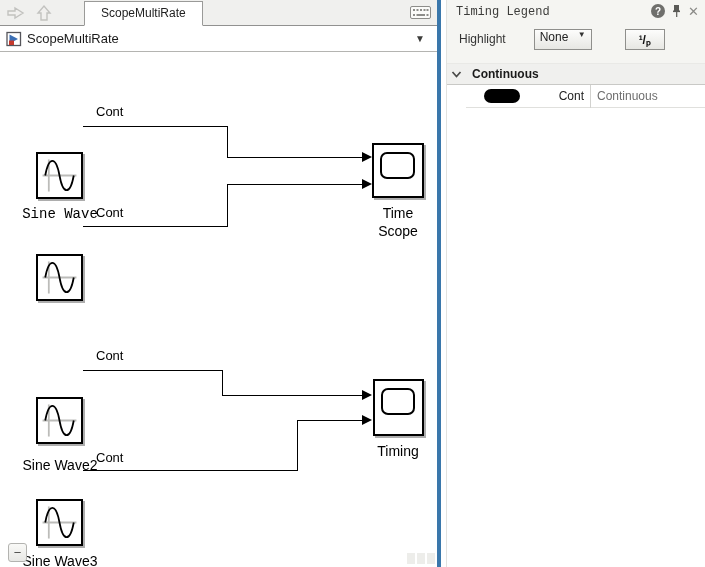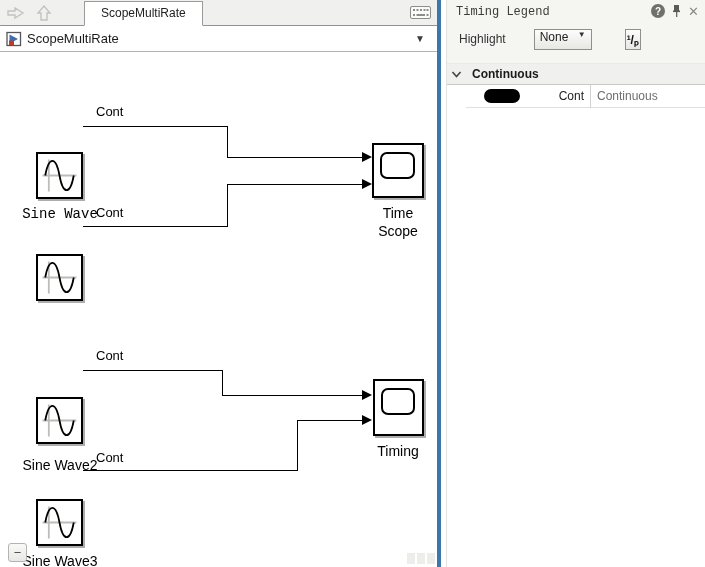--- a/index.html
+++ b/index.html
@@ -51,21 +51,21 @@
                display:flex; align-items:center; justify-content:center; margin-right:7px; }
   .pin-icon { margin-right:7px; display:flex; align-items:center; }
   .close-icon { font-size:13px; color:#8a8a87; line-height:1; }
 
   .highlight-row { height:34px; background:#f5f5f2; display:flex; align-items:center; padding-left:12px;gap:20px; }
   .highlight-label { font-size:12px; color:#333; margin-right:8px; }
   .dropdown { width:58px; height:21px; border:1px solid #8f8f8c; background:linear-gradient(#fdfdfc,#e7e7e3);
               display:flex; align-items:flex-start; padding:0 5px; font-size:12px; color:#222; }
   .dropdown .dd-value { flex:1; }
   .dropdown .dd-caret { font-size:8px; color:#333; }
-  .rate-btn { width:16px; height:21px; margin-left:13px; border:1px solid #8f8f8c; background:linear-gradient(#fdfdfc,#e7e7e3);
+  .rate-btn { width:40px; height:21px; margin-left:13px; border:1px solid #8f8f8c; background:linear-gradient(#fdfdfc,#e7e7e3);
               font-size:12px; font-weight:bold; color:#111; display:flex; align-items:center; justify-content:center; font-family:"Liberation Sans",sans-serif; }
   .header-gap { height:8px; background:#f5f5f2; border-bottom:1px solid #e9e9e6; }
 
   .section-header { height:21px; background:#f0f0ee; border-bottom:1px solid #c9c9c6; display:flex; align-items:center; padding-left:4px; }
   .section-chevron { margin-right:10px; display:flex; align-items:center; }
   .section-title { font-size:12px; font-weight:bold; color:#1a1a1a; }
 
   .legend-row { height:23px; display:flex; align-items:center; margin-left:19px; border-bottom:1px solid #e0e0dd; }
   .swatch { width:36px; height:14px; border-radius:7px; background:#000; margin-left:18px; }
   .legend-code { width:64px; text-align:right; font-size:12px; color:#222; }

